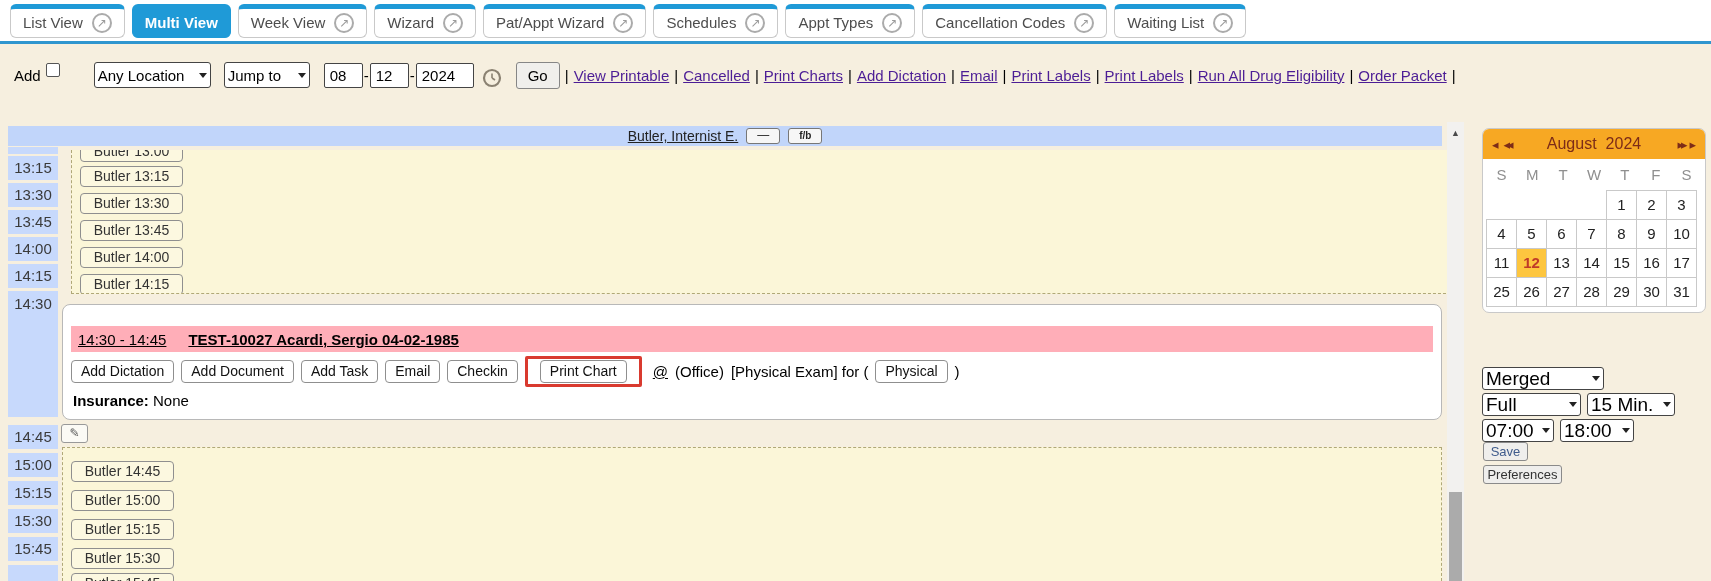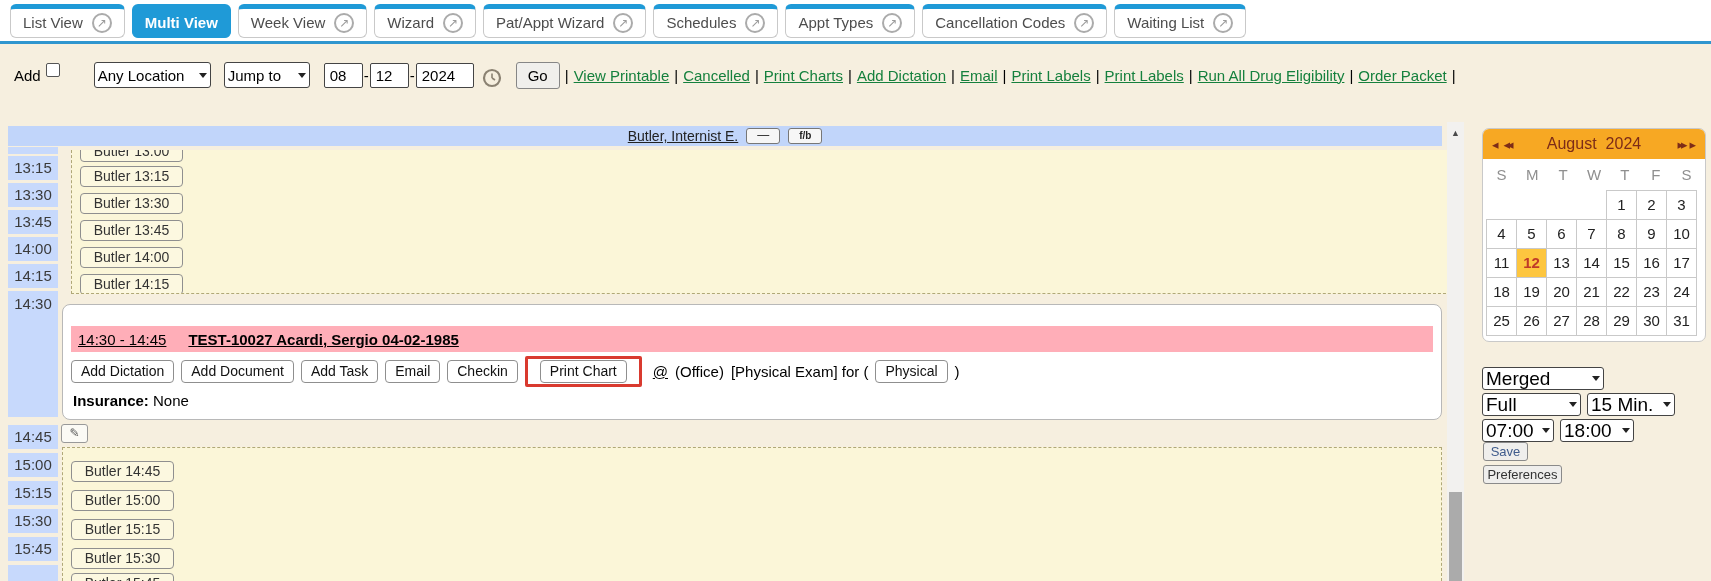--- a/index.html
+++ b/index.html
@@ -50,21 +50,21 @@
   }
   .datein.first { margin-left:14px; }
   .datein.year { width:58px; }
   .date-dash { margin:0 1px; }
   .clock { margin-left:8px; position:relative; top:3px; cursor:pointer; }
   .gobtn {
     display:inline-block; height:27px; line-height:25px; padding:0 11px; margin-left:14px;
     background:#f0efec; border:1px solid #868686; border-radius:3px; font-size:15px; cursor:pointer;
   }
   .sep { margin:0 5px; }
-  .tlink { color:#15803d; text-decoration:underline; cursor:pointer;margin-top:32px; }
+  .tlink { color:#4c1d95; text-decoration:underline; cursor:pointer;margin-top:32px; }
   
   .sched-header {
     position:absolute; left:8px; top:126px; width:1434px; height:20px;
     background:#c1d5fa; display:flex; align-items:center; justify-content:center; gap:8px;
     font-size:14px;
   }
   .sched-provider { color:#222; text-decoration:underline; cursor:pointer; }
   .mini-btn {
     height:16px; min-width:34px; background:#f6f6f6; border:1px solid #777; border-radius:3px;
     font-size:12px; line-height:13px; text-align:center; padding:0 6px; cursor:pointer; color:#222;
@@ -327,29 +327,20 @@
     <div class="cal-row">
       <span class="cal-cell">11</span>
       <span class="cal-cell selected">12</span>
       <span class="cal-cell">13</span>
       <span class="cal-cell">14</span>
       <span class="cal-cell">15</span>
       <span class="cal-cell">16</span>
       <span class="cal-cell">17</span>
     </div>
     <div class="cal-row">
-      <span class="cal-cell">18</span>
-      <span class="cal-cell">19</span>
-      <span class="cal-cell">20</span>
-      <span class="cal-cell">21</span>
-      <span class="cal-cell">22</span>
-      <span class="cal-cell">23</span>
-      <span class="cal-cell">24</span>
-    </div>
-    <div class="cal-row">
       <span class="cal-cell">25</span>
       <span class="cal-cell">26</span>
       <span class="cal-cell">27</span>
       <span class="cal-cell">28</span>
       <span class="cal-cell">29</span>
       <span class="cal-cell">30</span>
       <span class="cal-cell">31</span>
     </div>
   </div>
 </div>

